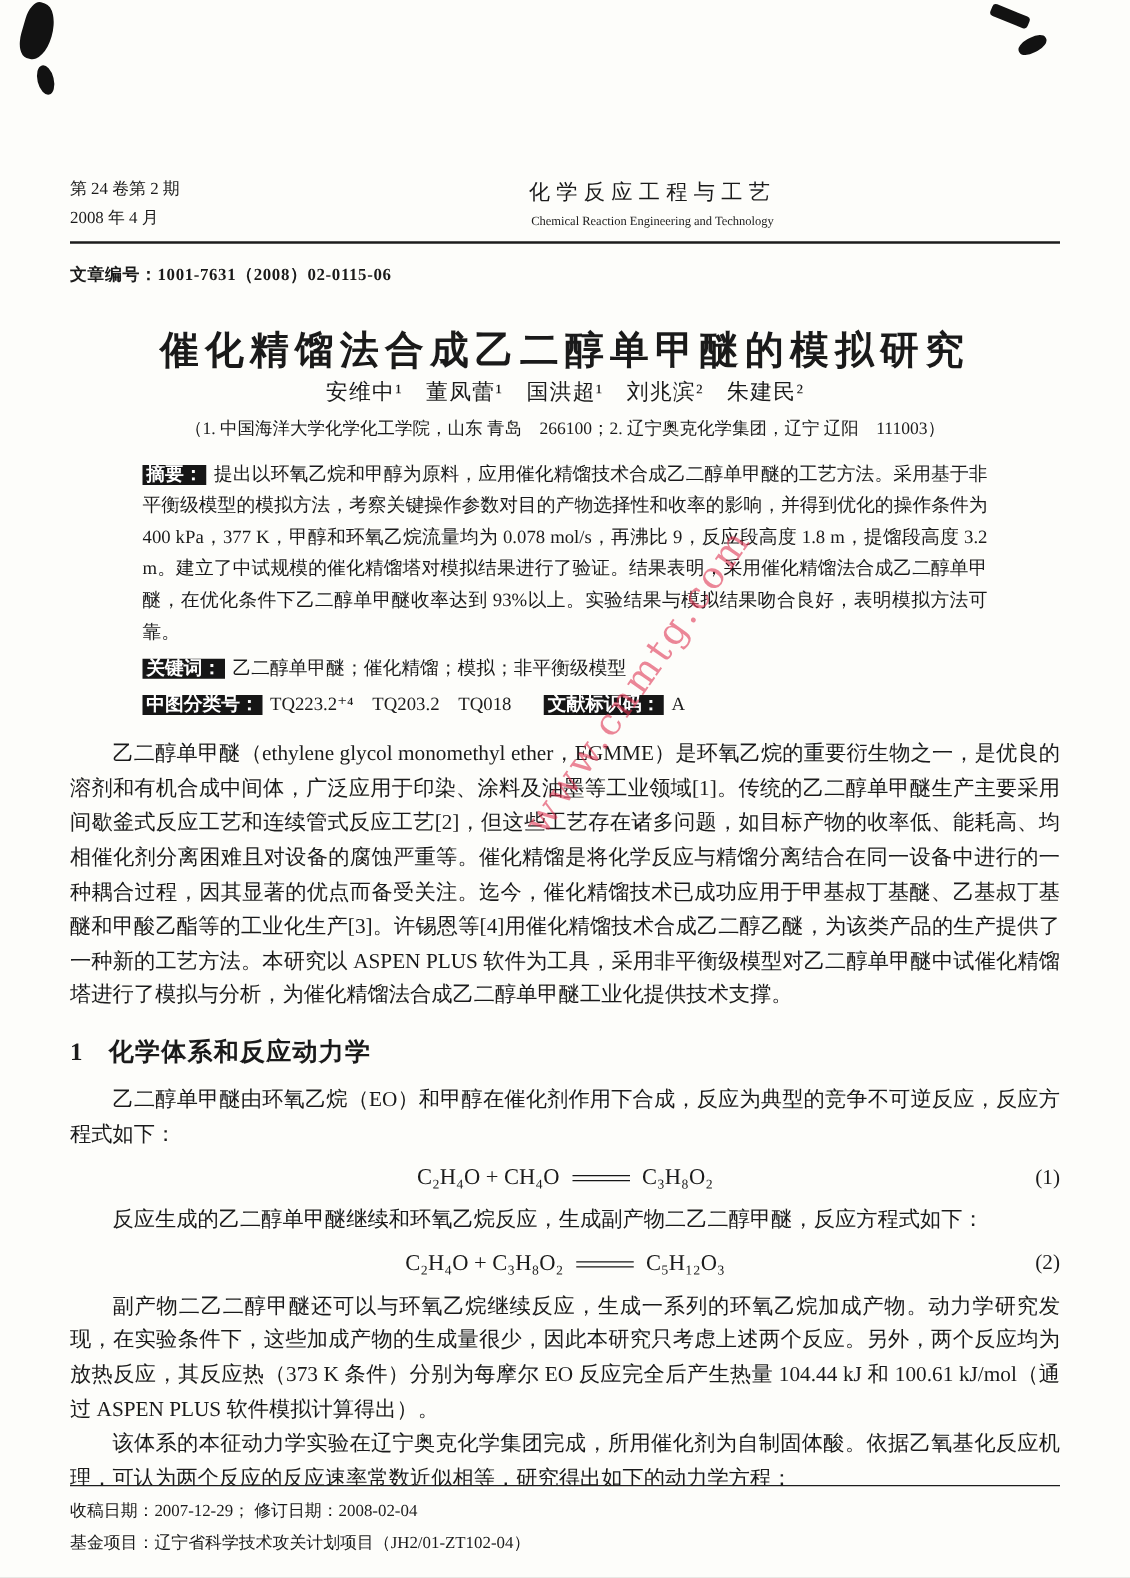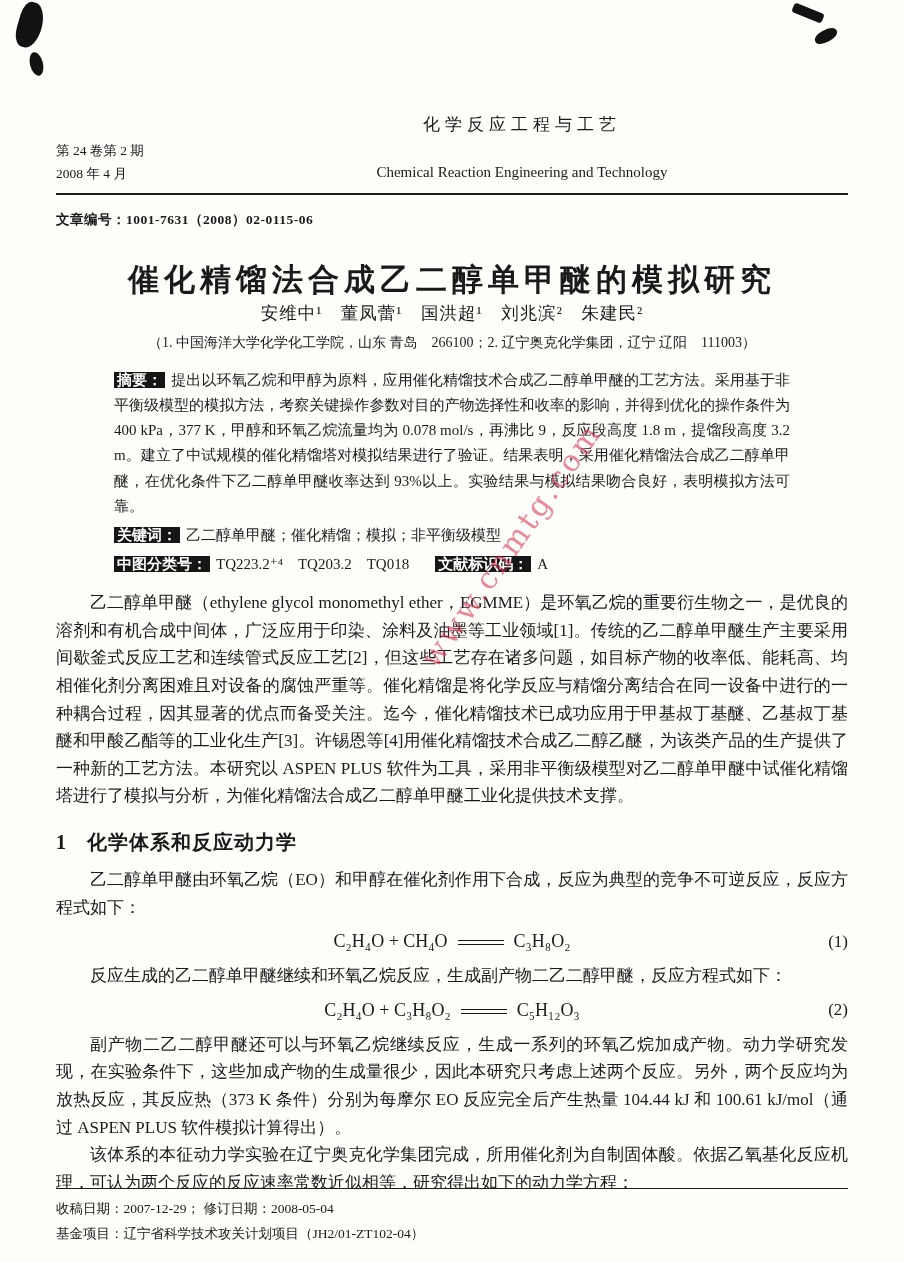--- a/index.html
+++ b/index.html
@@ -34,22 +34,22 @@
   
   .jheader{
     display:flex;justify-content:space-between;align-items:flex-end;
     border-bottom:2px solid #1c1c1c;
     padding-bottom:7px;
   }
   .jh-col{font-size:13.5px;line-height:1.7;}
   .jh-left{text-align:left;min-width:140px;margin-top:36px;}
   .jh-center{text-align:center;flex:1;}
   .jh-right{text-align:right;min-width:120px;}
-  .jh-cn-title{font-size:17px;letter-spacing:5px;margin-bottom:20px;}
-  .jh-en-title{font-size:15px;}
+  .jh-cn-title{font-size:17px;letter-spacing:5px;margin-bottom:0;}
+  .jh-en-title{font-size:10px;}
   .article-number{margin-top:16px;font-size:13.5px;font-weight:bold;letter-spacing:0.5px;}
   
   .paper-title{margin:30px 0 0 0;text-align:center;font-size:31px;font-weight:bold;letter-spacing:5px;}
   .authors{text-align:center;font-size:17.5px;letter-spacing:1px;}
   .affiliation{margin-top:9px;text-align:center;font-size:14px;}
   
   .abs-zone{margin-top:16px;padding:0 58px;font-size:15px;line-height:1.68;text-align:justify;}
   .abs-label{font-weight:bold;background:#161616;color:#fff;padding:0 3px;margin-right:6px;}
   .kw-line{margin-top:4px;}
   .clc-line{margin-top:4px;}
@@ -140,20 +140,20 @@
       <span class="eq-number">(2)</span>
     </div>
 
     <p class="para">副产物二乙二醇甲醚还可以与环氧乙烷继续反应，生成一系列的环氧乙烷加成产物。动力学研究发现，在实验条件下，这些加成产物的生成量很少，因此本研究只考虑上述两个反应。另外，两个反应均为放热反应，其反应热（373 K 条件）分别为每摩尔 EO 反应完全后产生热量 104.44 kJ 和 100.61 kJ/mol（通过 ASPEN PLUS 软件模拟计算得出）。</p>
     <p class="para">该体系的本征动力学实验在辽宁奥克化学集团完成，所用催化剂为自制固体酸。依据乙氧基化反应机理，可认为两个反应的反应速率常数近似相等，研究得出如下的动力学方程：</p>
   </div>
 
   <div class="pfooter">
     <div>
       <span class="flabel">收稿日期：</span><span>2007-12-29；</span>
-      <span class="flabel">修订日期：</span><span>2008-05-04</span>
+      <span class="flabel">修订日期：</span><span>2008-02-04</span>
     </div>
     <div>
       <span class="flabel">基金项目：</span><span>辽宁省科学技术攻关计划项目（JH2/01-ZT102-04）</span>
     </div>
   </div>
 
 </div>
 
 </body></html>

